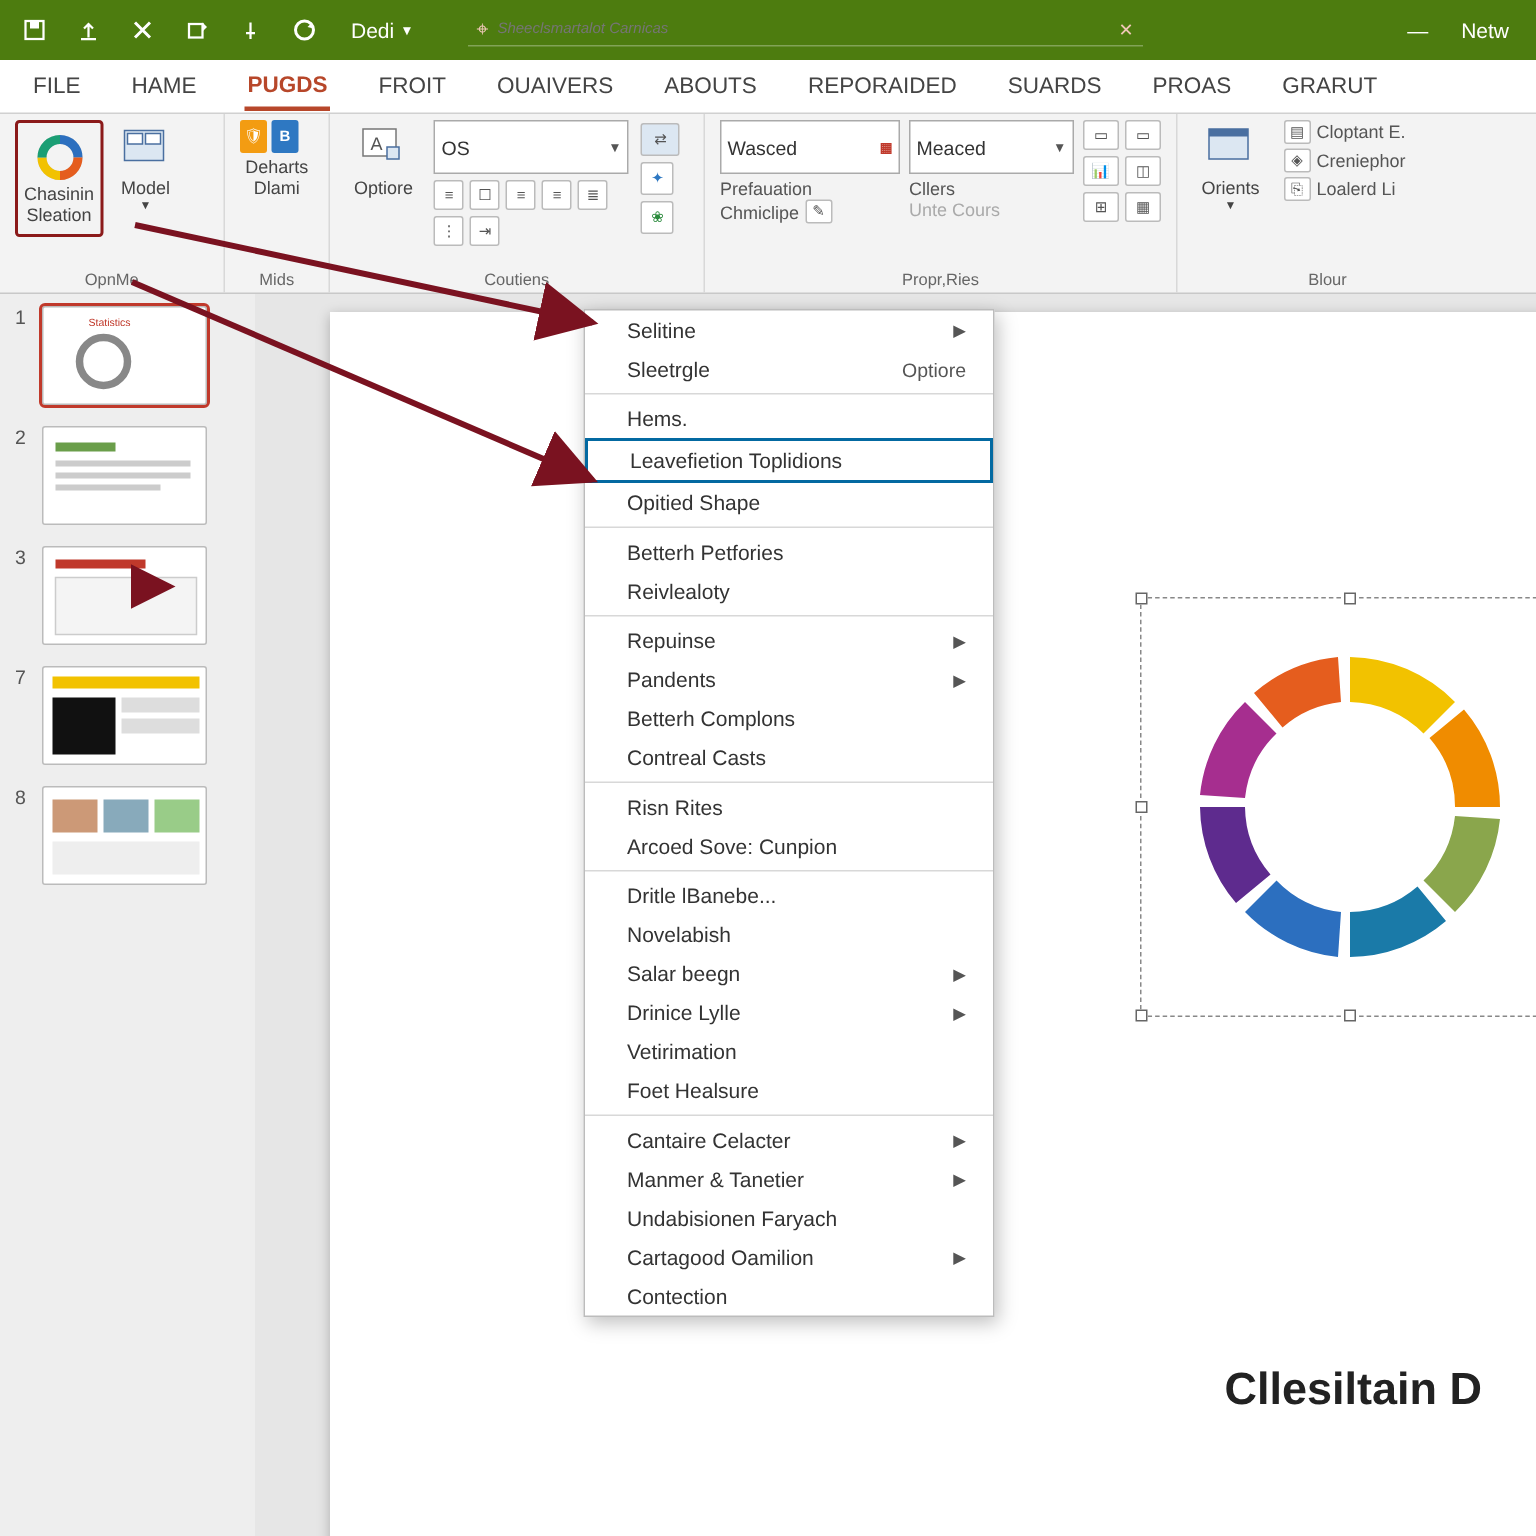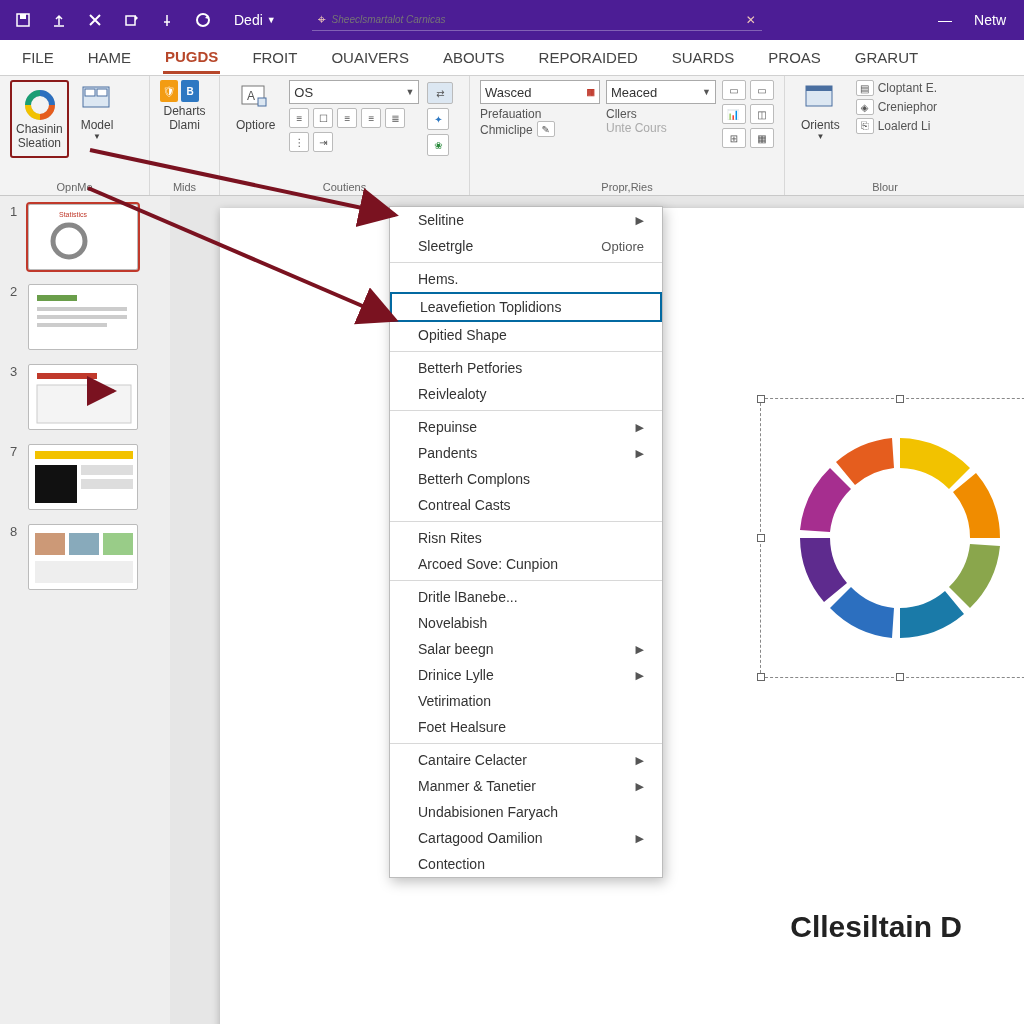--- a/index.html
+++ b/index.html
@@ -1,58 +1,58 @@
 <!DOCTYPE html>
 <html><head>
 <meta charset="utf-8">
 <style>
 * { margin: 0; padding: 0; box-sizing: border-box; font-family: "Segoe UI", Tahoma, sans-serif; }
 body { background: #e6e6e6; width: 1024px; height: 1024px; overflow: hidden; position: relative; }
 
 
-.titlebar { height: 40px; background: #4c1d95; display: flex; align-items: center; color: #fff; font-size: 14px; }
+.titlebar { height: 40px; background: #4d7c0f; display: flex; align-items: center; color: #fff; font-size: 14px; }
 .titlebar .qat { display: flex; align-items: center; gap: 14px; padding: 0 12px; }
 .qat-btn { width: 22px; height: 22px; display: flex; align-items: center; justify-content: center; cursor: pointer; color:#fff; }
 .titlebar .dedi { display:flex; align-items:center; gap:4px; color:#fff; margin-left:6px; }
 .titlebar .search { flex: 0 0 auto; margin-left: 24px; display:flex; align-items:center; gap:6px; color:#f0c8b8; border-bottom:1px solid rgba(255,255,255,0.3); padding:2px 6px; width: 450px; }
 .titlebar .search input { background: transparent; border: none; outline: none; color:#f0c8b8; font-style: italic; width: 100%; font-size:10px; }
 .titlebar .right { margin-left: auto; display:flex; align-items:center; gap:18px; padding-right:18px; }
 
 
 .tabs { height: 36px; background: #fff; display: flex; align-items: center; gap: 30px; padding: 0 20px; font-size: 15px; color:#444; border-bottom:1px solid #d0d0d0;}
 .tab { cursor: pointer; padding: 6px 2px; }
 .tab.active { color:#b7472a; border-bottom:3px solid #b7472a; font-weight:600; }
 
 
 .ribbon { background:#f3f3f3; height:120px; display:flex; border-bottom:1px solid #c8c8c8; }
 .ribbon-group { border-right:1px solid #d8d8d8; padding:4px 10px 2px; display:flex; flex-direction:column; position:relative; }
 .ribbon-group-label { position:absolute; bottom:2px; left:0; right:0; text-align:center; font-size:11px; color:#666; }
 .ribbon-row { display:flex; gap:6px; align-items:flex-start;}
 .big-btn { display:flex; flex-direction:column; align-items:center; justify-content:flex-start; padding:4px 6px; font-size:12px; color:#444; cursor:pointer; border-radius:3px; }
 .big-btn .icon { width:32px; height:32px; margin-bottom:2px; }
 .small-btn { width:20px; height:20px; background:#fff; border:1px solid #bbb; border-radius:2px; cursor:pointer; display:flex;align-items:center;justify-content:center;font-size:10px;color:#555;}
-.dropdown-field { display:flex; align-items:center; border:1px solid #aaa; background:#fff; height:24px; padding:0 4px; font-size:13px; color:#333; }
+.dropdown-field { display:flex; align-items:center; border:1px solid #aaa; background:#fff; height:36px; padding:0 4px; font-size:13px; color:#333; }
 .dropdown-field .caret { margin-left:auto; font-size:9px; color:#555; }
 
 .highlight-box { border:2px solid #8b1a1a; border-radius:3px; }
 
 
 .workspace { display:flex; height: calc(1024px - 40px - 36px - 120px); }
 
 
 .slide-panel { width:170px; background:#eee; padding:8px 10px; overflow:hidden; }
 .slide-item { display:flex; gap:6px; margin-bottom:14px; }
 .slide-num { font-size:13px; color:#555; width:12px; }
 .thumb { width:110px; height:66px; background:#fff; border:1px solid #bbb; border-radius:2px; overflow:hidden; position:relative; }
 .thumb.selected { outline:2px solid #c0392b; }
 
 
 .canvas-area { flex:1; background:#e6e6e6; position:relative; overflow:hidden; }
 .slide { position:absolute; left:50px; top:12px; right:-20px; bottom:-20px; background:#fff; box-shadow:0 2px 8px rgba(0,0,0,0.25); }
-.slide-title { position:absolute; right:82px; bottom:100px; font-size:30px; font-weight:700; color:#222; }
+.slide-title { position:absolute; right:56px; bottom:100px; font-size:30px; font-weight:700; color:#222; }
 
 
 .sel { position:absolute; border:1px dashed #888; }
 .handle { width:8px; height:8px; background:#fff; border:1px solid #666; position:absolute; }
 
 
 .ring { position:absolute; }
 
 
 .ctxmenu { position:absolute; left:389px; top:206px; width:274px; background:#fff; border:1px solid #bcbcbc; box-shadow:2px 4px 12px rgba(0,0,0,0.25); z-index:50; font-size:14px; color:#333; }

